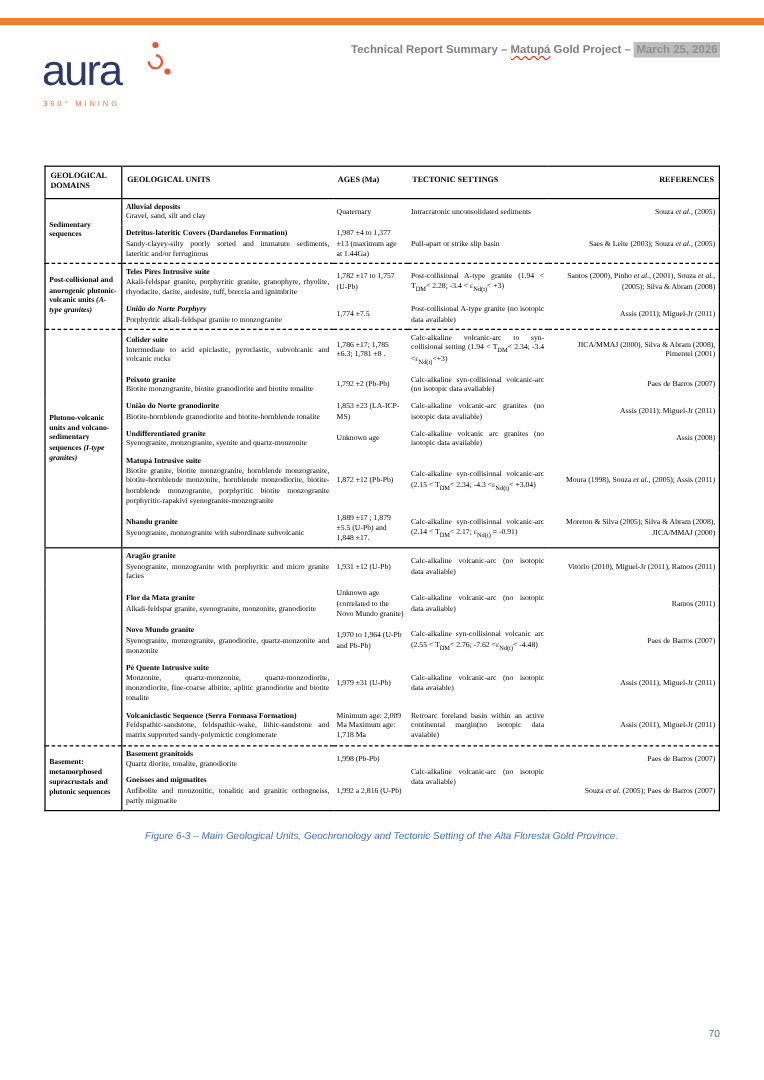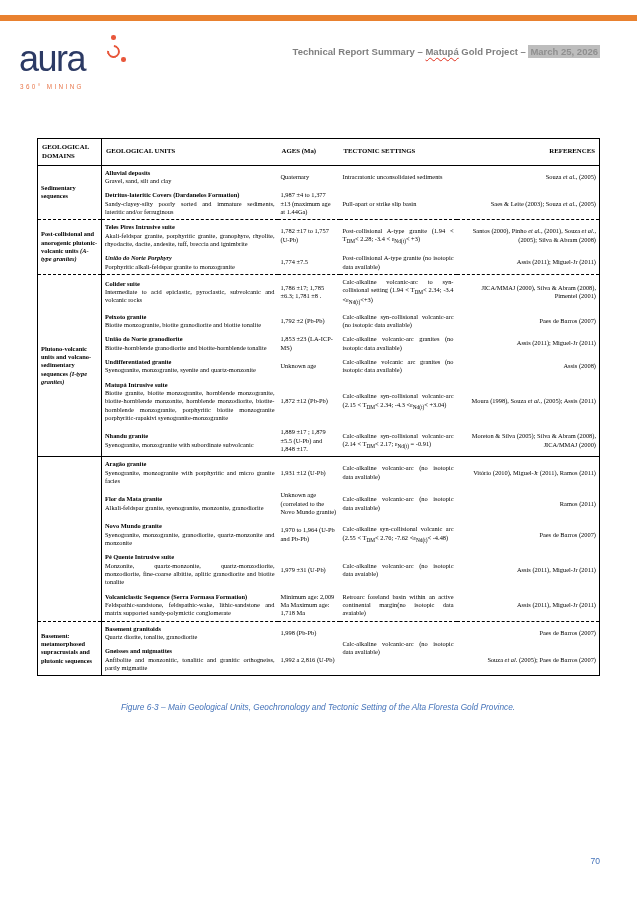--- a/index.html
+++ b/index.html
@@ -1,27 +1,27 @@
 <!DOCTYPE html>
 <html><head>
 <meta charset="utf-8">
 <style>
   html,body{margin:0;padding:0;background:#e9e9e9;}
   .page{position:relative;width:637px;height:900px;margin:0 auto;background:#ffffff;overflow:hidden;
         font-family:"Liberation Serif",serif;color:#000;}
   
   .top-bar{position:absolute;left:0;top:15px;width:637px;height:6px;background:#E9812F;}
-  .logo{position:absolute;left:19px;top:27px;width:120px;height:62px;font-family:"Liberation Sans",sans-serif;}
+  .logo{position:absolute;left:35px;top:27px;width:120px;height:62px;font-family:"Liberation Sans",sans-serif;}
   .logo-word{position:absolute;left:0;top:14px;font-size:36px;line-height:1;letter-spacing:-1.5px;color:#2C3A64;}
   .logo-ring{position:absolute;left:88px;top:18px;width:9px;height:9px;border:2.6px solid #E8573B;border-radius:50%;
              border-top-color:transparent;transform:rotate(-40deg);}
   .logo-dot-top{position:absolute;left:92px;top:8px;width:4.5px;height:4.5px;border-radius:50%;background:#E8573B;}
   .logo-dot-right{position:absolute;left:102px;top:30px;width:4.5px;height:4.5px;border-radius:50%;background:#E8573B;}
   .logo-tagline{position:absolute;left:1px;top:56px;font-size:6.3px;letter-spacing:2.4px;color:#E8764A;}
-  .doc-title{position:absolute;top:46px;right:37px;font-family:"Liberation Sans",sans-serif;
+  .doc-title{position:absolute;top:36px;right:37px;font-family:"Liberation Sans",sans-serif;
              font-size:9.5px;font-weight:bold;color:#7F7F7F;white-space:nowrap;}
   .squiggle{text-decoration:underline;text-decoration-style:wavy;text-decoration-color:#E0301E;text-decoration-thickness:1px;text-underline-offset:2px;}
   .highlight{background:#BDBDBD;color:#8F8F8F;padding:1px 2px;}
   
   .content{position:absolute;left:37px;top:138px;width:562px;}
   table.geo{border-collapse:collapse;table-layout:fixed;width:562px;border:1.6px solid #000;
             font-size:6.4px;line-height:1.3;}
   table.geo th{font-size:6.8px;font-weight:bold;text-align:left;vertical-align:middle;
                padding:4px 3px 4px 4px;border-bottom:1.2px solid #000;}
   table.geo th.ref-h{text-align:right;padding-right:4px;}
@@ -33,21 +33,21 @@
   td.unit-cell{text-align:justify;padding-left:5px;padding-right:7px;}
   .u-title{font-weight:bold;text-align:left;}
   .u-title.it{font-style:italic;}
   td.age-cell{padding-right:2px;}
   td.tec-cell{text-align:justify;padding-right:8px;}
   td.tec-cell sub,{font-size:5px;}
   td.ref-cell{text-align:right;padding-right:4px;}
   tr.sep-dashed > td{border-top:1.6px dashed #000;}
   tr.sep-solid  > td{border-top:1.5px solid #000;}
   
-  .caption{margin-top:26px;width:562px;text-align:center;font-family:"Liberation Sans",sans-serif;
+  .caption{margin-top:15px;width:562px;text-align:center;font-family:"Liberation Sans",sans-serif;
            font-style:italic;font-size:8.3px;color:#4573B9;}
   .page-num{position:absolute;right:37px;top:856px;font-family:"Liberation Sans",sans-serif;
             font-size:8.6px;color:#4573B9;}
 </style>
 </head>
 <body>
 
 <div class="page">
 
   <div class="top-bar"></div>

